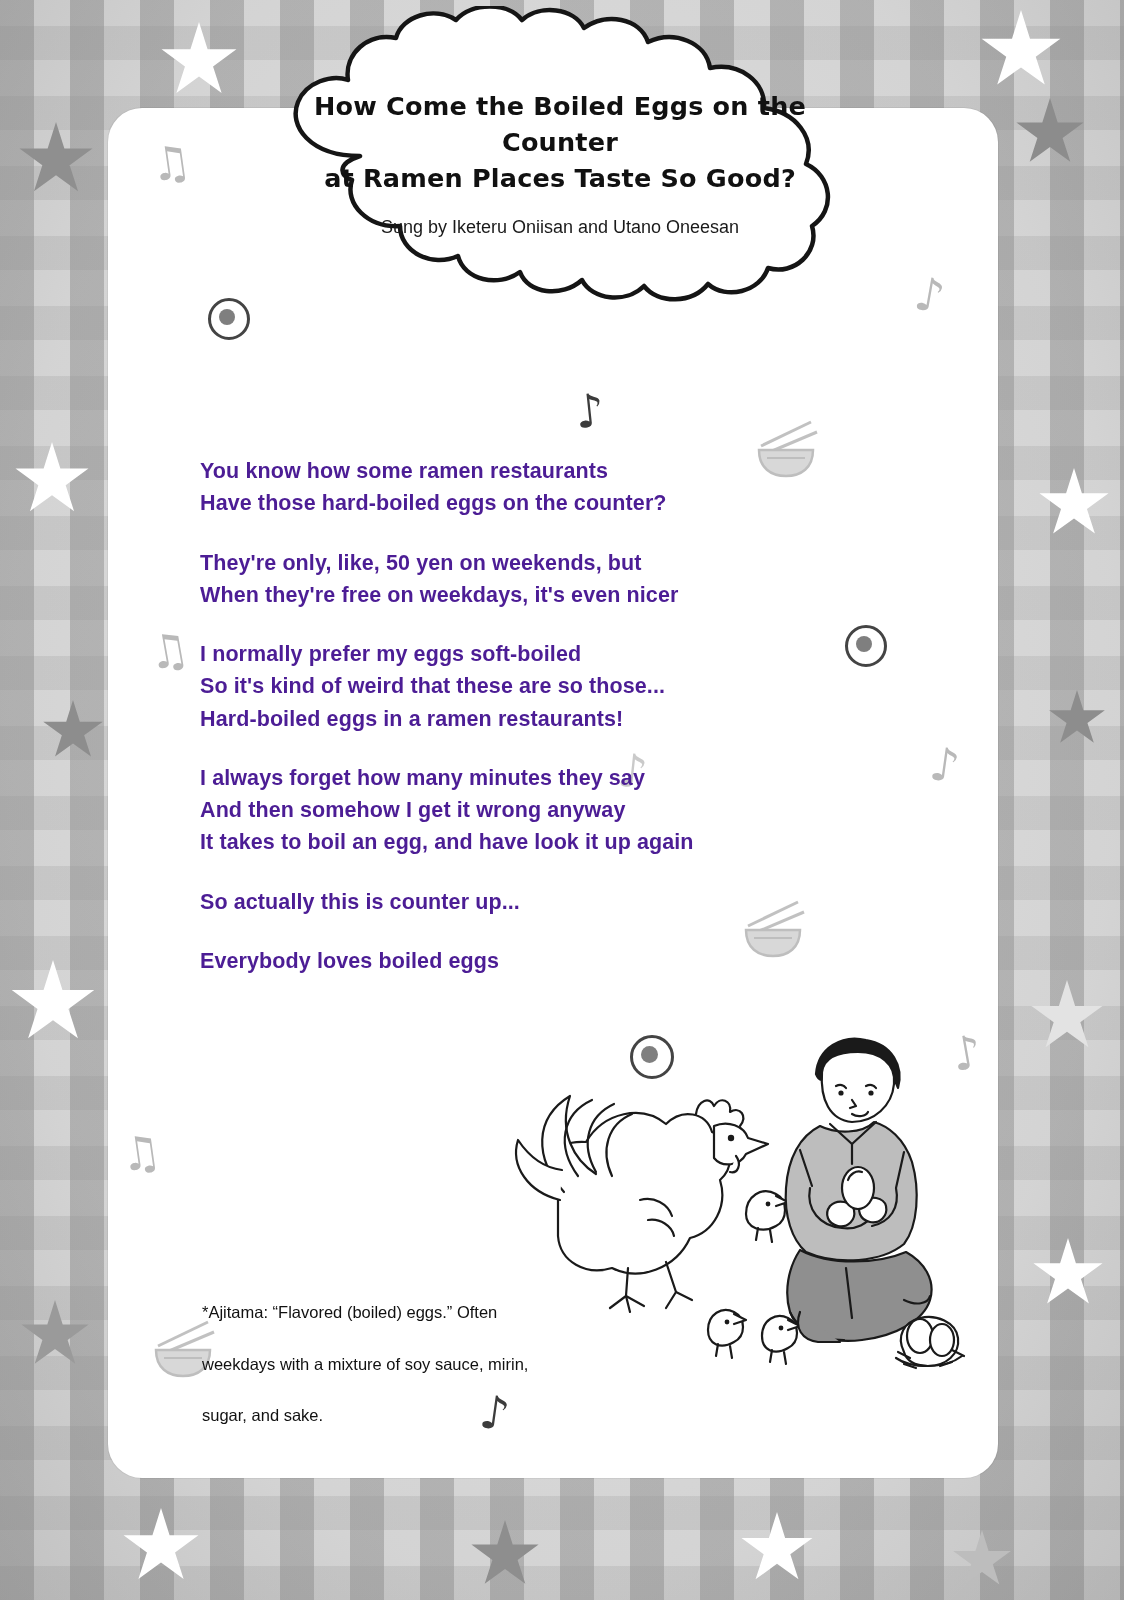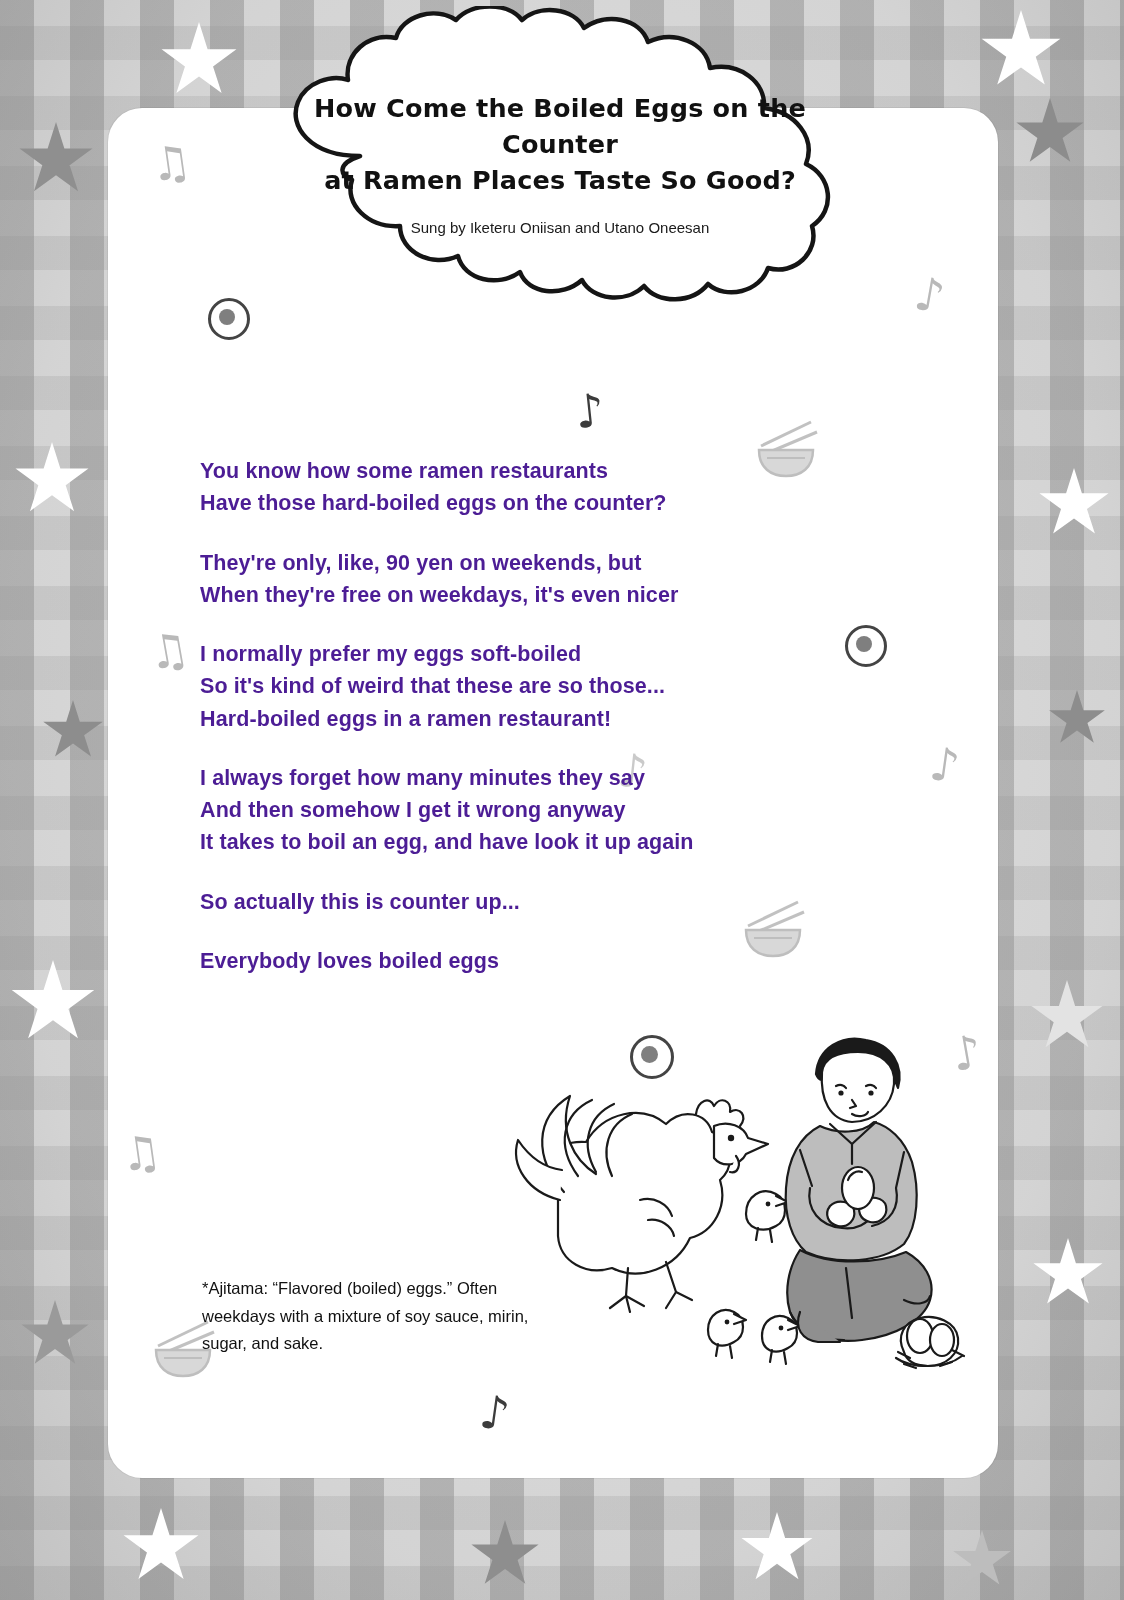--- a/index.html
+++ b/index.html
@@ -85,21 +85,21 @@
     font-size: 25.5px;
     line-height: 1.42;
     letter-spacing: 0.2px;
     color: #111;
     text-align: center;
     max-width: 600px;
   }
   .song-credit {
     margin-top: 21px;
     font-family: "Liberation Sans", sans-serif;
-    font-size: 15px;
+    font-size: 18px;
     color: #1a1a1a;
     text-align: center;
   }
 
   
   .lyrics {
     position: absolute;
     left: 200px;
     top: 455px;
     width: 620px;
@@ -122,20 +122,21 @@
     position: absolute;
     left: 202px;
     top: 1275px;
     width: 340px;
   }
   .footnote-line {
     font-family: "Liberation Sans", sans-serif;
     font-size: 16.5px;
     line-height: 1.68;
     color: #111;
+    margin-top: 24px;
   }
 
   
   .deco { position: absolute; }
   .note {
     font-size: 46px;
     color: #b9b9b9;
     font-family: "DejaVu Sans", sans-serif;
     line-height: 1;
     user-select: none;
@@ -278,28 +279,28 @@
   </div>
 
   <div class="lyrics">
 
     <div class="stanza">
       <div class="lyric-line">You know how some ramen restaurants</div>
       <div class="lyric-line">Have those hard-boiled eggs on the counter?</div>
     </div>
 
     <div class="stanza">
-      <div class="lyric-line">They're only, like, 90 yen on weekends, but</div>
+      <div class="lyric-line">They're only, like, 50 yen on weekends, but</div>
       <div class="lyric-line">When they're free on weekdays, it's even nicer</div>
     </div>
 
     <div class="stanza">
       <div class="lyric-line">I normally prefer my eggs soft-boiled</div>
       <div class="lyric-line">So it's kind of weird that these are so those...</div>
-      <div class="lyric-line">Hard-boiled eggs in a ramen restaurant!</div>
+      <div class="lyric-line">Hard-boiled eggs in a ramen restaurants!</div>
     </div>
 
     <div class="stanza">
       <div class="lyric-line">I always forget how many minutes they say</div>
       <div class="lyric-line">And then somehow I get it wrong anyway</div>
       <div class="lyric-line">It takes to boil an egg, and have look it up again</div>
     </div>
 
     <div class="stanza">
       <div class="lyric-line">So actually this is counter up...</div>

